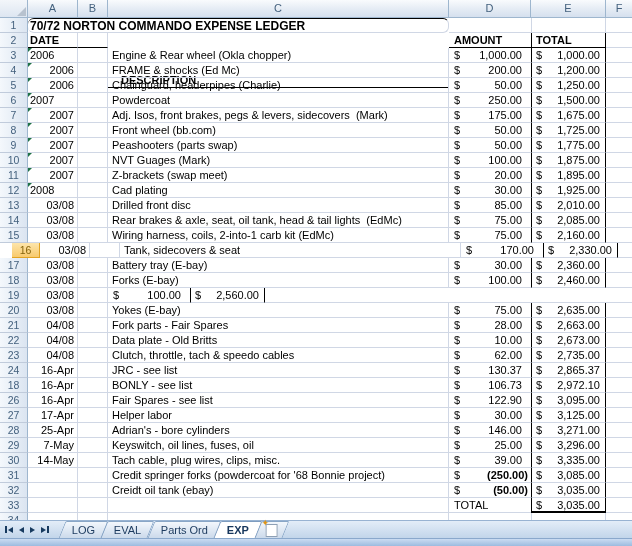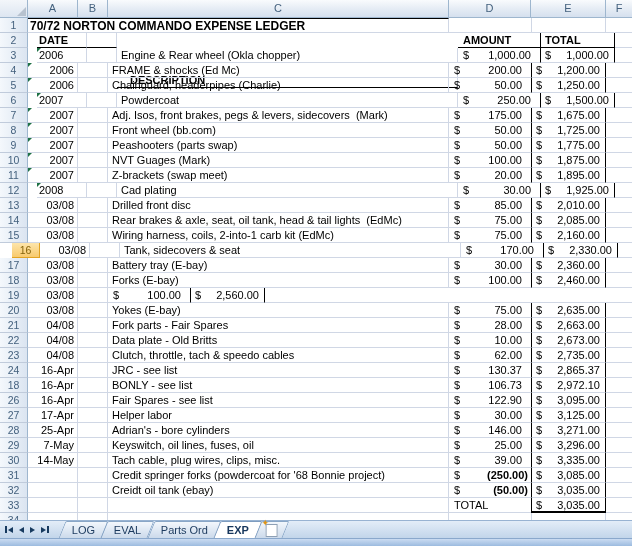--- a/index.html
+++ b/index.html
@@ -13,32 +13,32 @@
   .ch{box-sizing:border-box;height:18px;flex-shrink:0;background:linear-gradient(#f9fbfd,#e4ebf4 55%,#d5e0ee);border-right:1px solid #9eb6ce;border-bottom:1px solid #9eb6ce;color:#44617e;font-size:11px;text-align:center;line-height:17px;}
   .ch.f{flex:1;border-right:none;}
 
   
   .row{display:flex;height:15px;}
   .rh{box-sizing:border-box;width:28px;flex-shrink:0;background:linear-gradient(90deg,#f4f8fc,#dbe5f1);border-right:1px solid #9eb6ce;border-bottom:1px solid #c0cbdb;color:#44617e;font-size:10.5px;text-align:center;line-height:14px;}
   .rh.sel{background:linear-gradient(#fde5ab,#f8ca6d);color:#84630c;border-bottom-color:#e2a323;border-right-color:#e2a323;margin-left:12px;}
 
   .cell{box-sizing:border-box;height:15px;flex-shrink:0;border-right:1px solid #d0d7e5;border-bottom:1px solid #d0d7e5;font-size:11px;line-height:14px;white-space:pre;overflow:hidden;color:#000;}
   .date{width:50px;padding:0 3px;position:relative;text-align:right;}
-  .date.al{text-align:left;padding-left:2px;margin-left:9px;}
+  .date.al{text-align:left;padding-left:2px;}
   .b{width:30px;}
   .desc{width:341px;padding-left:4px;}
   .amt{width:82px;border-right:none;display:flex;justify-content:space-between;padding-left:5px;}
   .amt .val{padding-right:9px;}
   .amt.neg .val{padding-right:3px;font-weight:bold;}
   .amt-plain{width:82px;border-right:none;padding-left:5px;}
   .tot{width:75px;display:flex;justify-content:space-between;border-left:1px solid #000;border-right:1px solid #000;padding-left:4px;}
   .tot .val{padding-right:5px;}
   .tot.gray{border-left-color:#d0d7e5;border-right-color:#d0d7e5;}
   .f{flex:1;border-right:none;}
-  .abc{width:421px;font-weight:bold;font-size:12px;padding-left:2px;border-top:1px solid #000;}
+  .abc{width:421px;font-weight:bold;font-size:12px;padding-left:2px;border-top:1px solid #000;border-radius:6px;}
   .hdr{font-weight:bold;}
   .desc.hdr{padding-left:13px;margin-top:40px;}
   .t-colhead .cell:not(.f){border-bottom-color:#000;}
   .t-total .tot{border-bottom:2px solid #000;}
   .tri{position:absolute;top:0;left:0;width:0;height:0;border-top:4px solid #1e7145;border-right:4px solid transparent;}
 
   
   .tabbar{box-sizing:border-box;width:632px;height:18px;background:linear-gradient(#e3edf8,#c2d5ea);border-top:1px solid #98b3d2;display:flex;align-items:stretch;position:relative;}
   .navs{display:flex;align-items:center;padding:0 5px;gap:6px;}
   .nb{height:13px;display:flex;align-items:center;gap:1px;cursor:default;}

